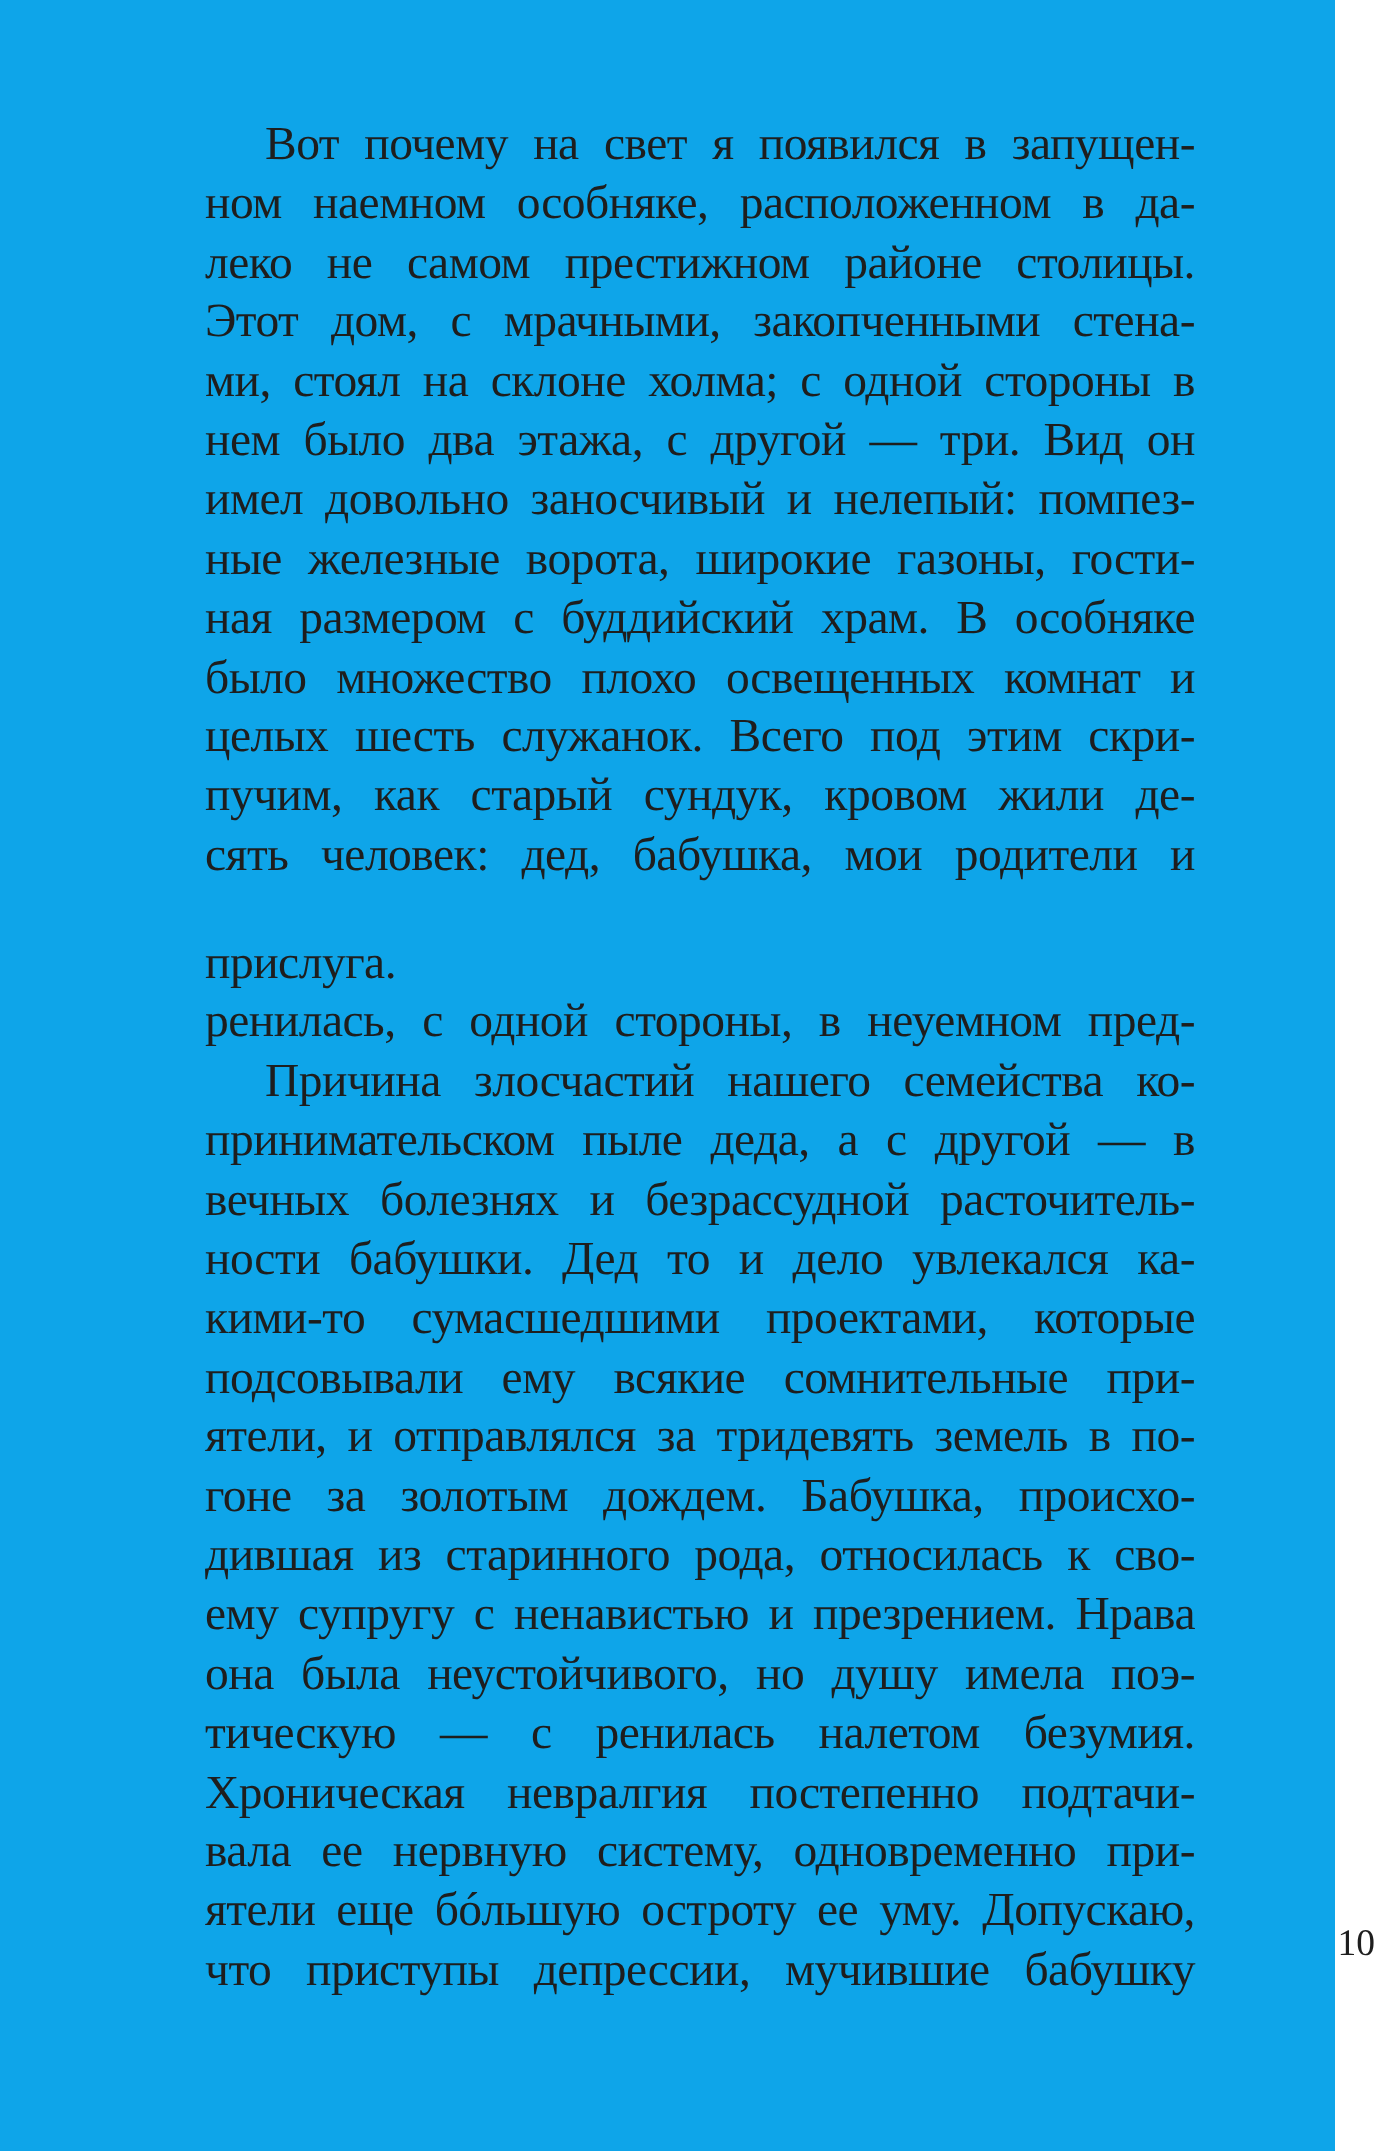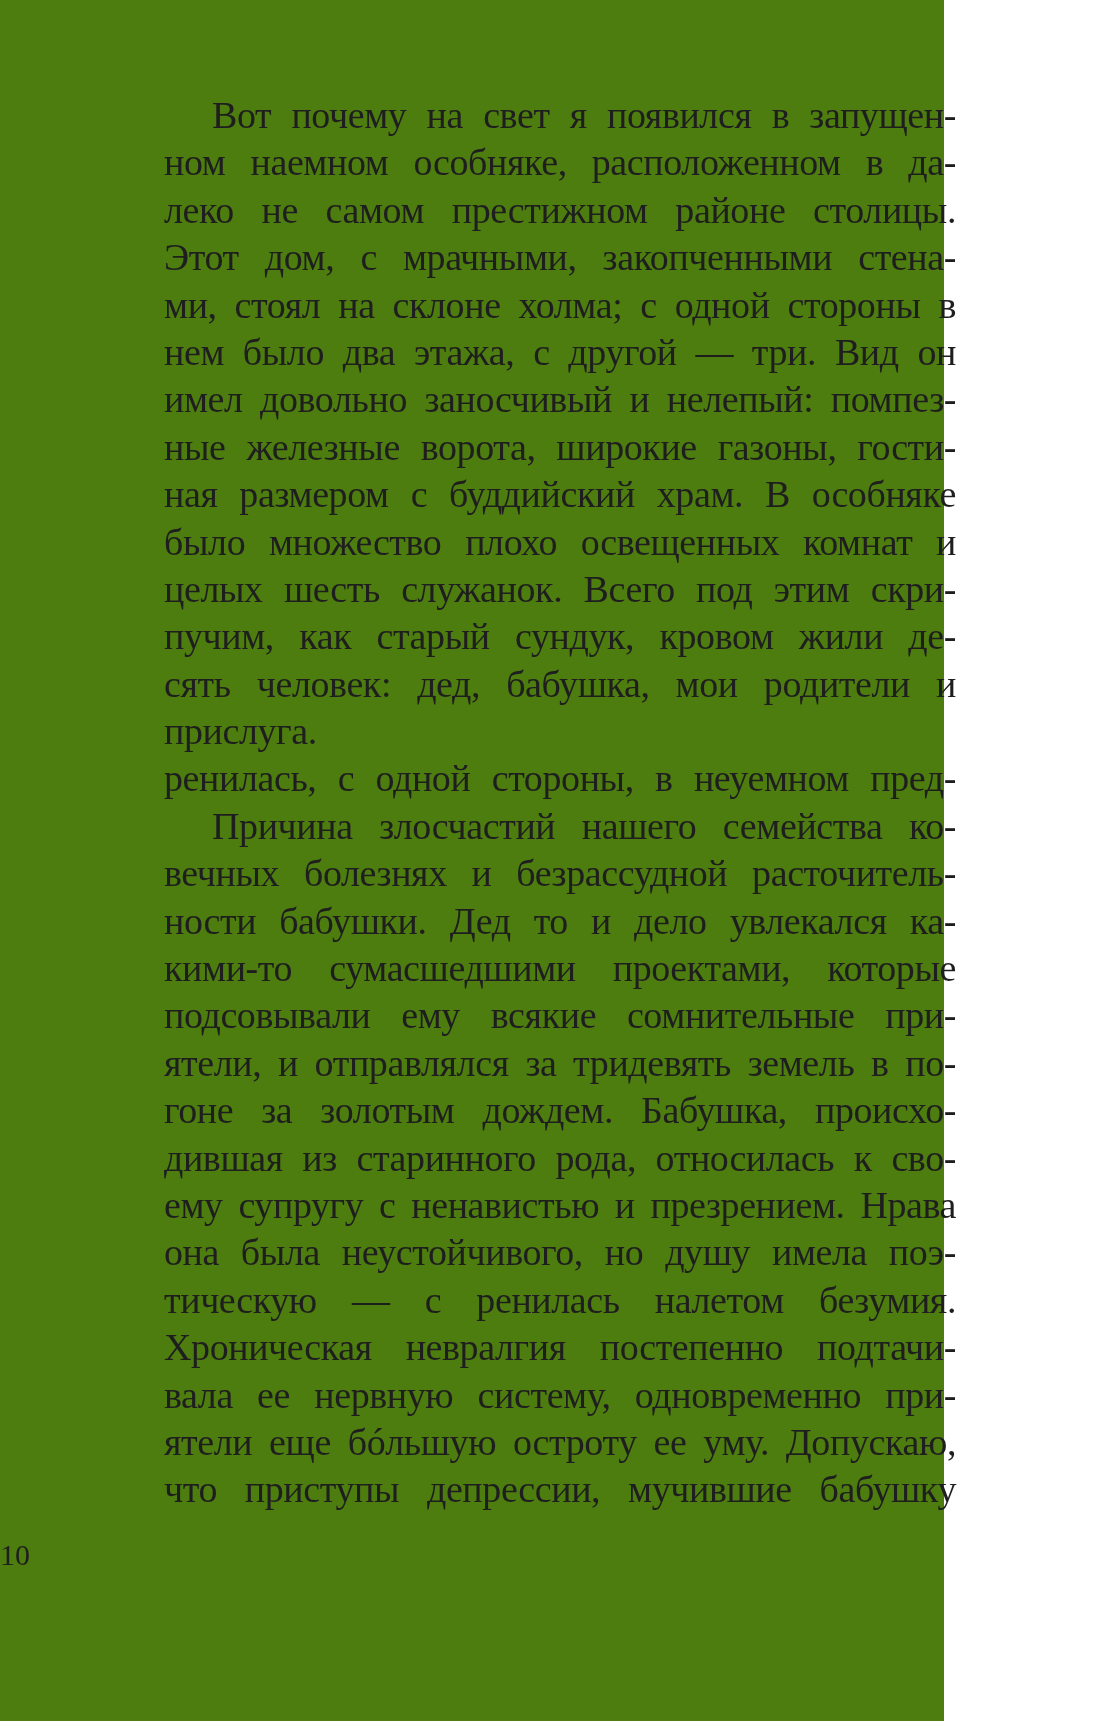--- a/index.html
+++ b/index.html
@@ -1,35 +1,35 @@
 <!DOCTYPE html>
 <html><head>
 <meta charset="utf-8">
 <style>
   html, body { margin: 0; padding: 0; background: #ffffff; }
   body { width: 1100px; height: 1721px; position: relative; overflow: hidden; }
   .page {
-    position: absolute; left: 0; top: 0; width: 944px; height: 1721px;
-    background: #4d7c0f;
+    position: absolute; left: 0; top: 0; width: 1068px; height: 1721px;
+    background: #0ea5e9;
   }
   .text-block {
     position: absolute; left: 164px; top: 92px; width: 792px;
     font-family: "Liberation Serif", "DejaVu Serif", serif;
     font-size: 38px; line-height: 47.4px; color: #1e1e1e;
   }
   .line {
     display: block; height: 47.4px; white-space: nowrap;
     text-align: justify; text-align-last: justify;
     letter-spacing: -0.4px;
   }
   .line.indent { padding-left: 48px; }
-  .line.last { text-align-last: left; }
+  .line.last { text-align-last: left; margin-top: 39px; }
   .page-number {
     position: absolute; left: 0; width: 1100px; top: 1538px;
-    text-align: left;
+    text-align: right;
     font-family: "Liberation Serif", "DejaVu Serif", serif;
     font-size: 30px; color: #1e1e1e;
   }
 </style>
 </head>
 <body>
 
 <div class="page">
   <div class="text-block">
     <div>
@@ -44,20 +44,21 @@
       <span class="line">ная размером с буддийский храм. В особняке</span>
       <span class="line">было множество плохо освещенных комнат и</span>
       <span class="line">целых шесть служанок. Всего под этим скри-</span>
       <span class="line">пучим, как старый сундук, кровом жили де-</span>
       <span class="line">сять человек: дед, бабушка, мои родители и</span>
       <span class="line last">прислуга.</span>
     </div>
     <div>
       <span class="line">ренилась, с одной стороны, в неуемном пред-</span>
       <span class="line indent">Причина злосчастий нашего семейства ко-</span>
+      <span class="line">принимательском пыле деда, а с другой — в</span>
       <span class="line">вечных болезнях и безрассудной расточитель-</span>
       <span class="line">ности бабушки. Дед то и дело увлекался ка-</span>
       <span class="line">кими-то сумасшедшими проектами, которые</span>
       <span class="line">подсовывали ему всякие сомнительные при-</span>
       <span class="line">ятели, и отправлялся за тридевять земель в по-</span>
       <span class="line">гоне за золотым дождем. Бабушка, происхо-</span>
       <span class="line">дившая из старинного рода, относилась к сво-</span>
       <span class="line">ему супругу с ненавистью и презрением. Нрава</span>
       <span class="line">она была неустойчивого, но душу имела поэ-</span>
       <span class="line">тическую — с ренилась налетом безумия.</span>

